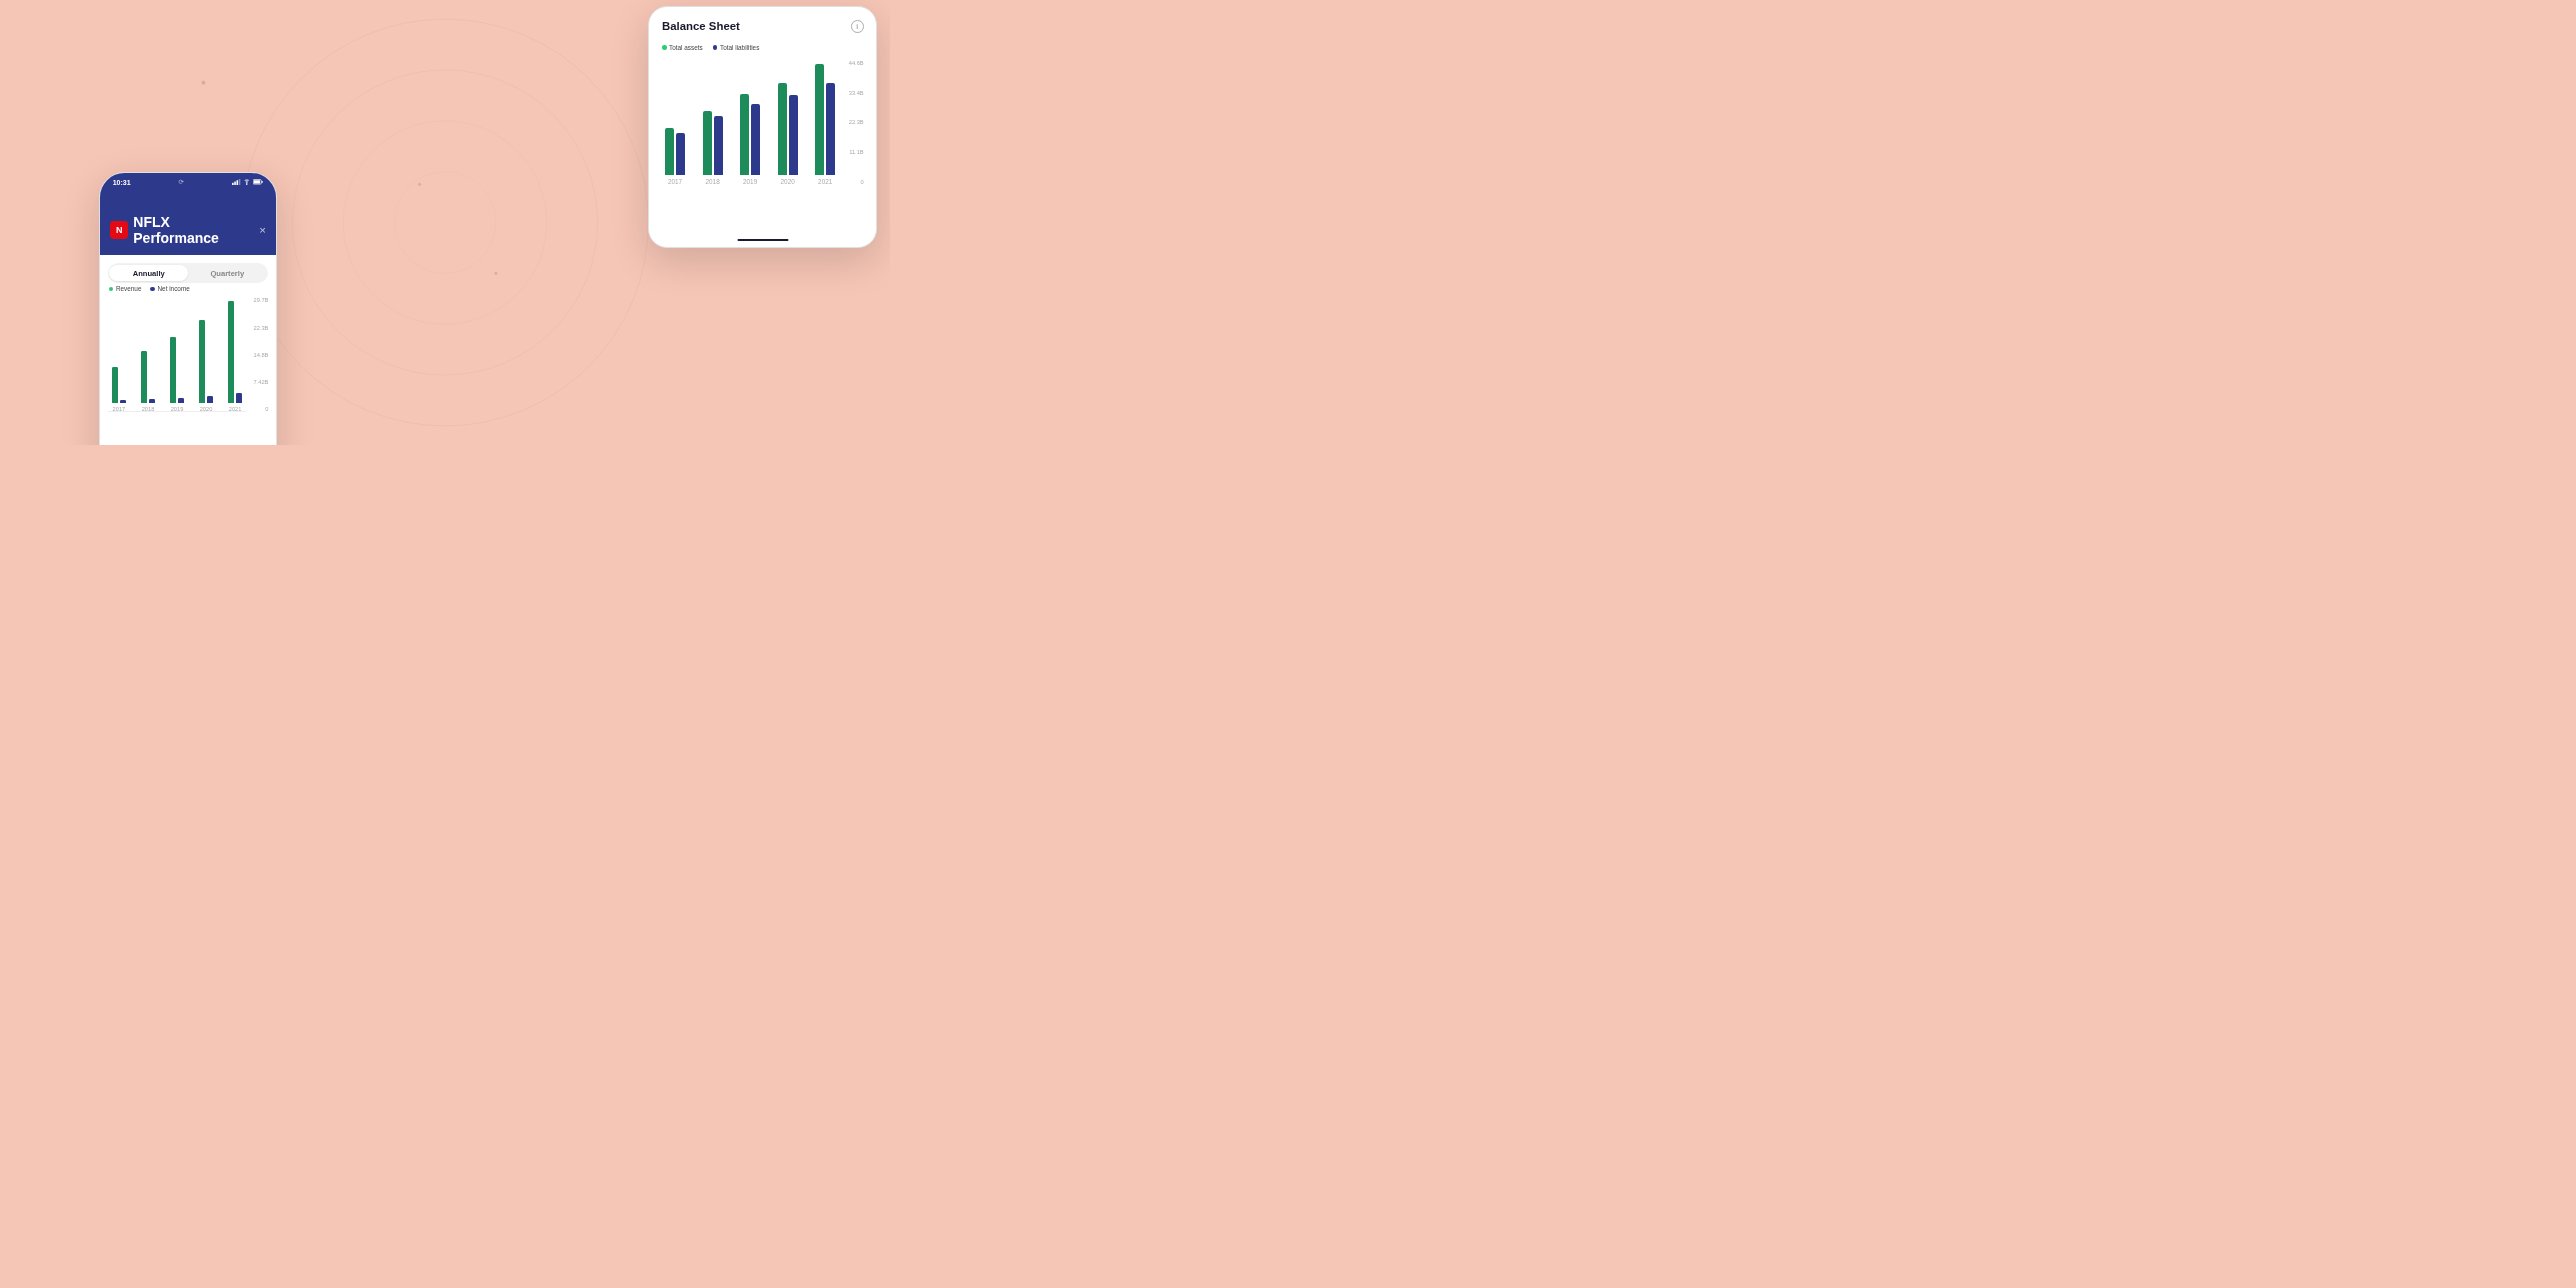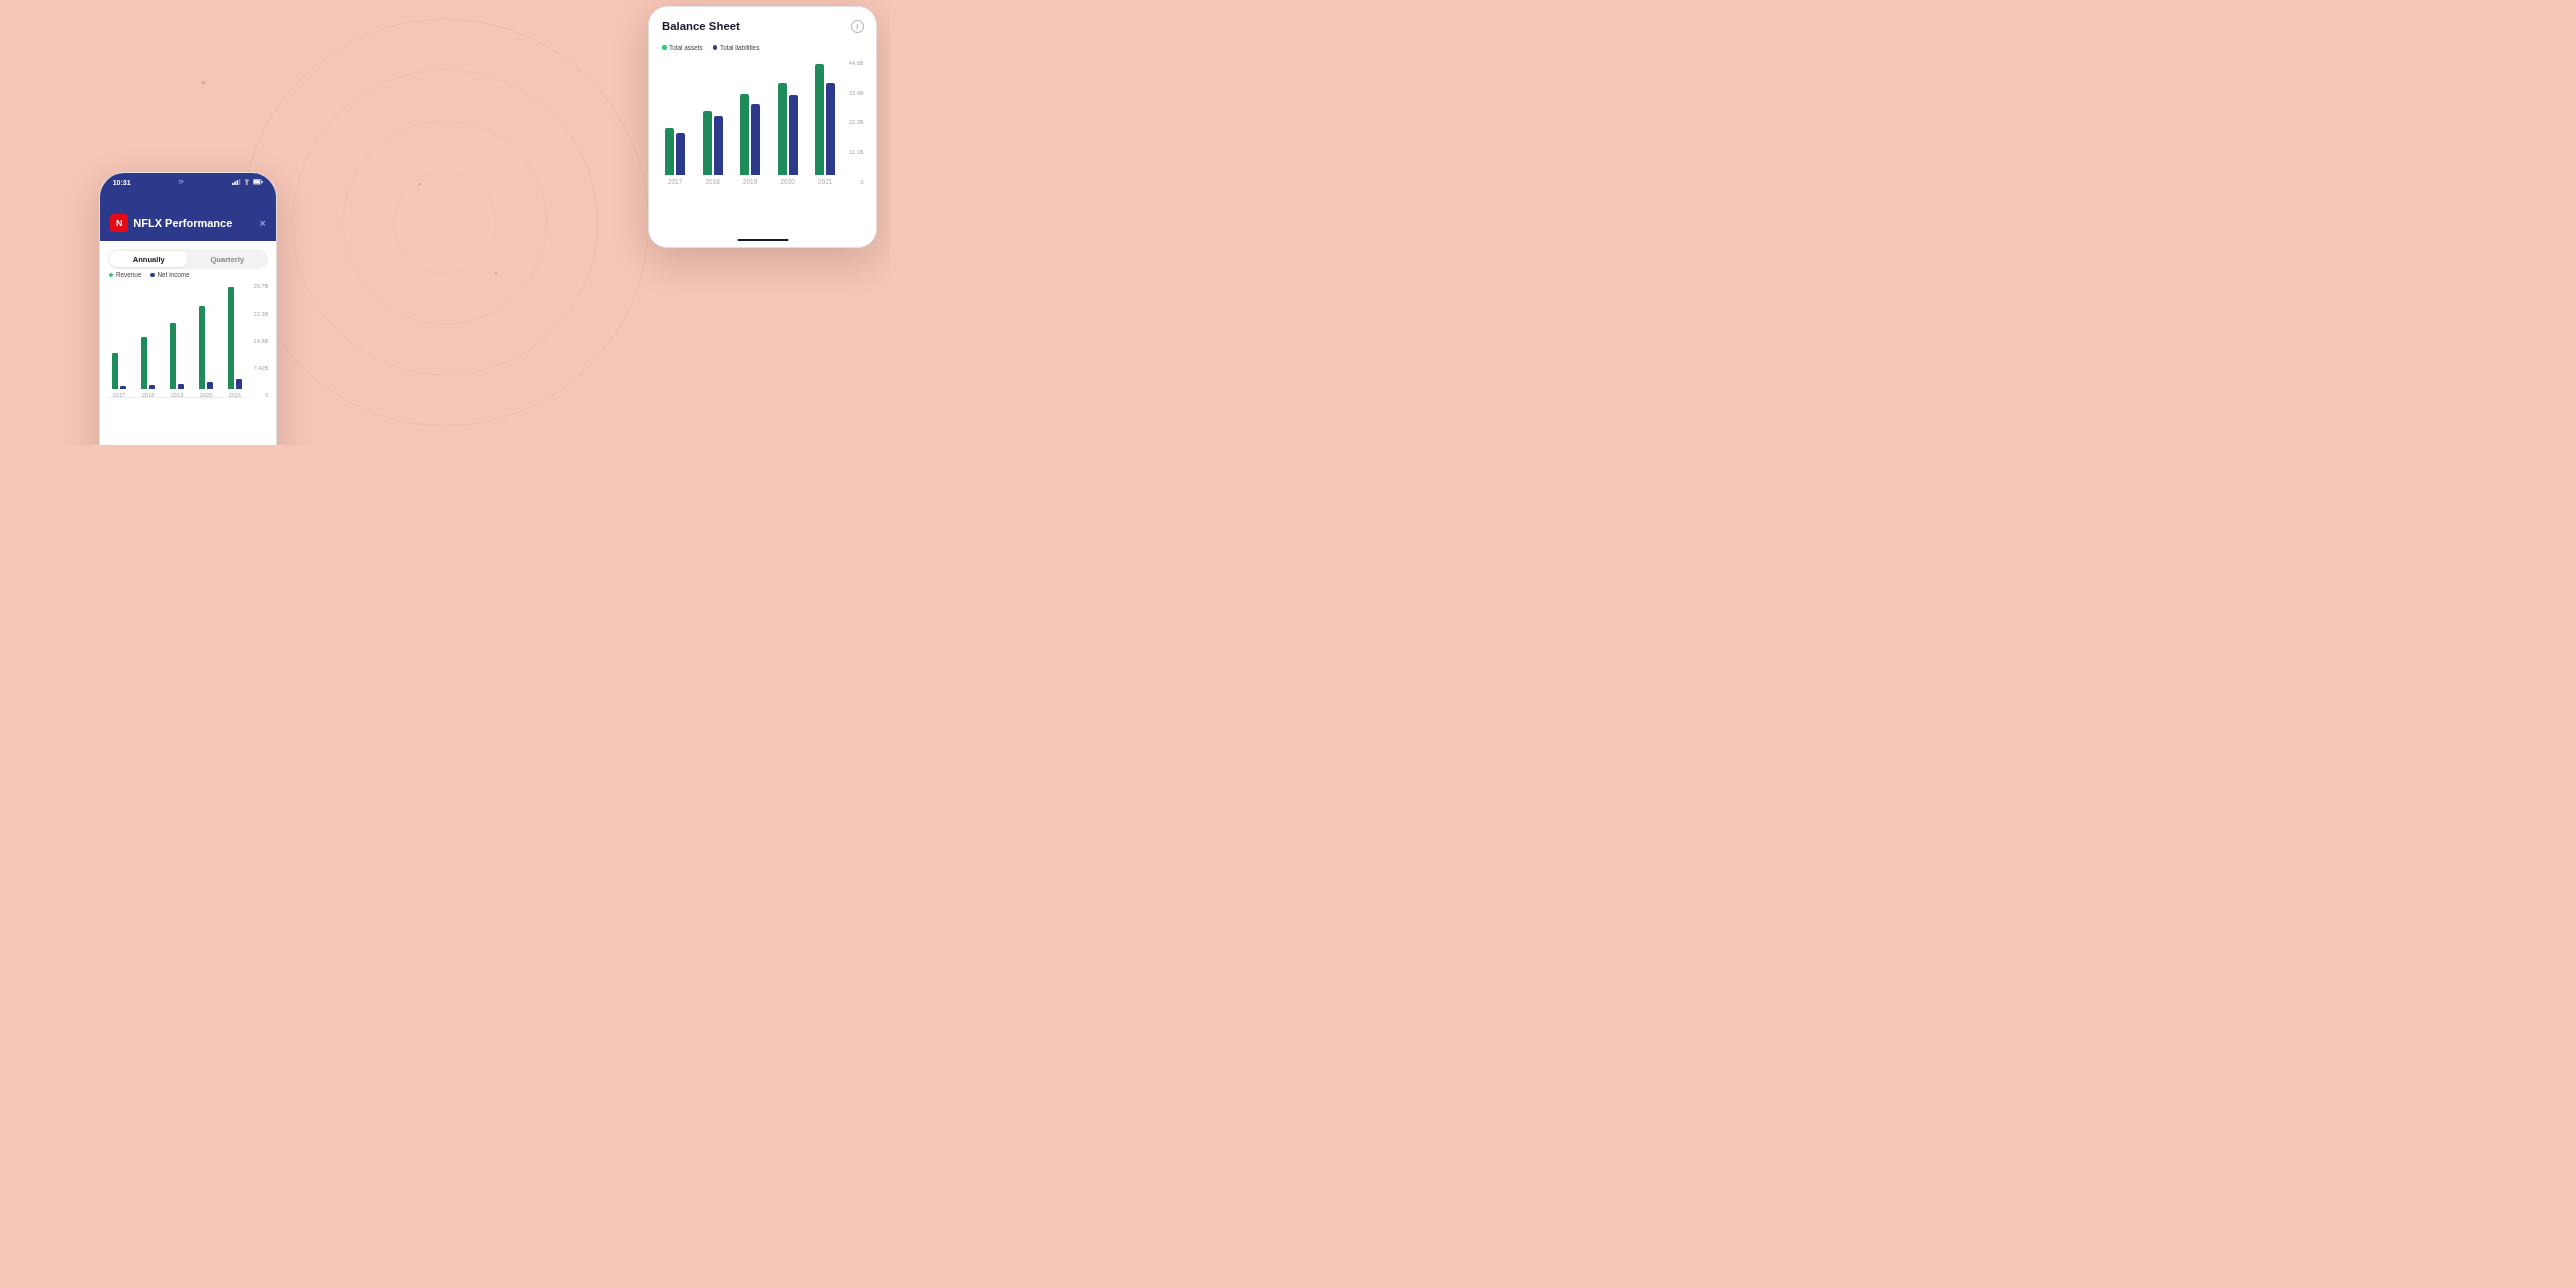--- a/index.html
+++ b/index.html
@@ -92,21 +92,21 @@
       border-radius: 3.8px;
       display: flex;
       align-items: center;
       justify-content: center;
       color: white;
       font-weight: 900;
       font-size: 9px;
     }
     .header-title {
       color: white;
-      font-size: 11px;
+      font-size: 14px;
       font-weight: 600;
     }
     .close-btn {
       color: rgba(255,255,255,0.7);
       font-size: 11.4px;
       cursor: pointer;
     }
 
     .phone-body {
       background: white;

